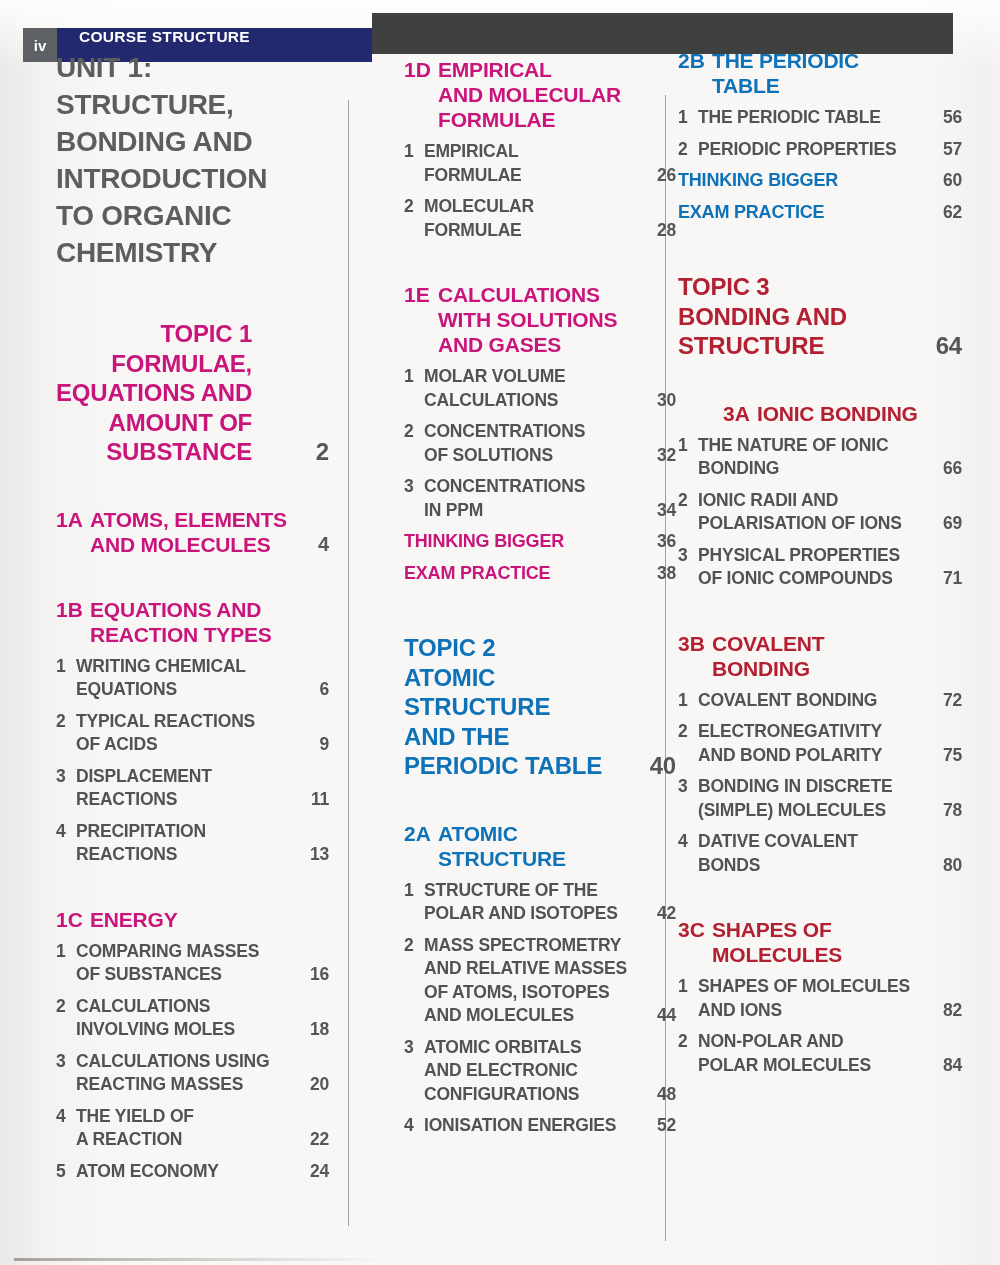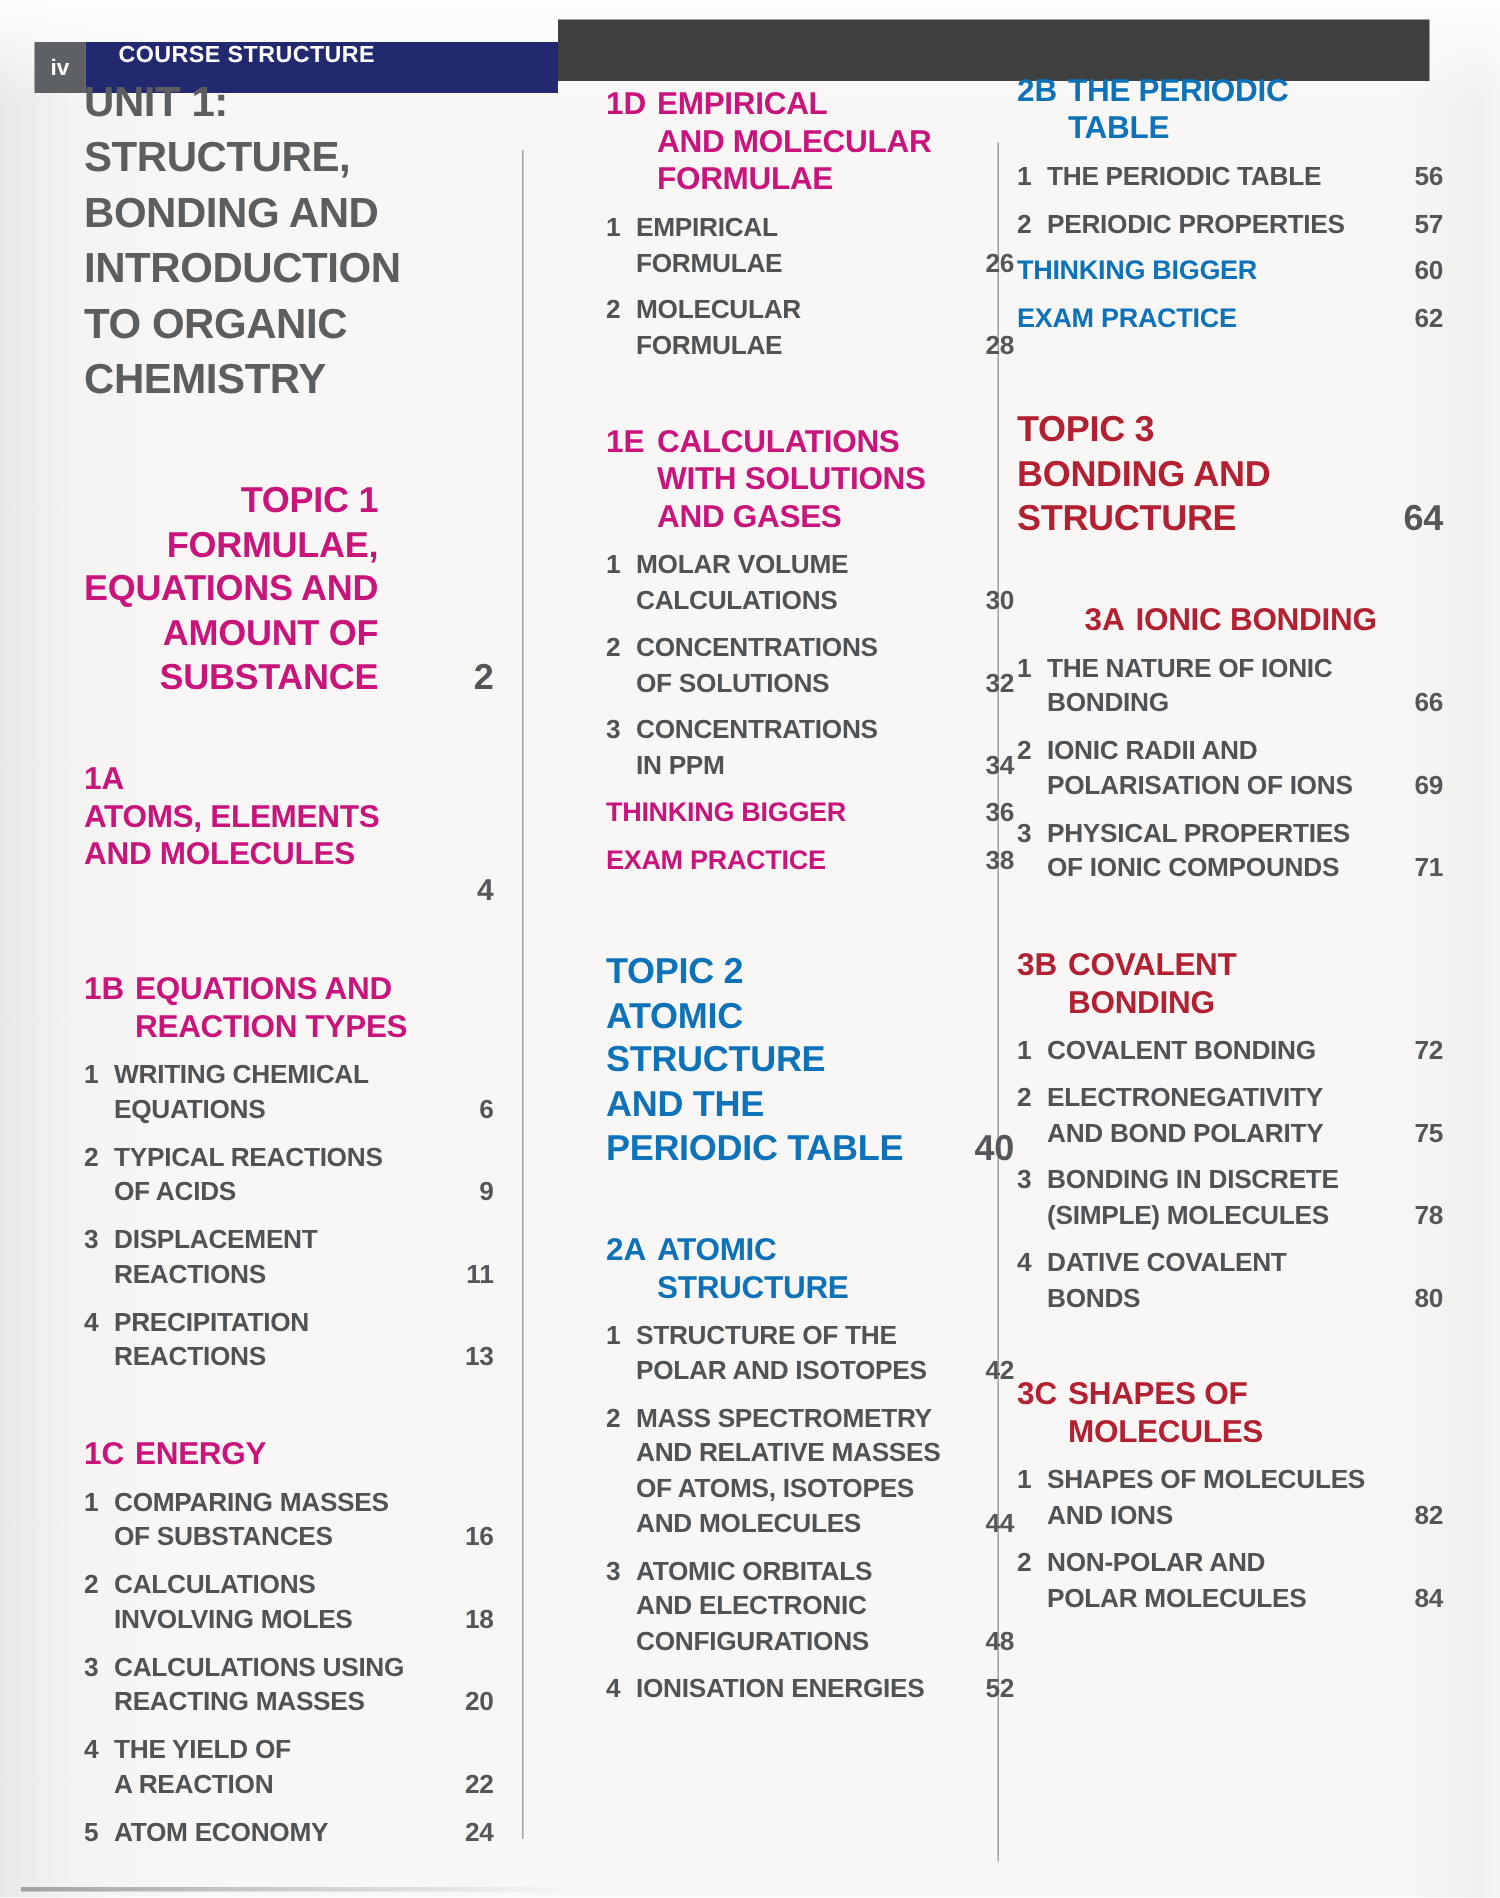--- a/index.html
+++ b/index.html
@@ -83,21 +83,21 @@
 CHEMISTRY</span>
       </div>
       <div class="block topic" style="color: rgb(201, 20, 124); text-align: right;">
         <span class="txt">TOPIC 1
 FORMULAE,
 EQUATIONS AND
 AMOUNT OF
 SUBSTANCE</span>
         <span class="pg">2</span>
       </div>
-      <div class="block section" style="color: rgb(201, 20, 124); flex-direction: column;">
+      <div class="block section" style="color: rgb(201, 20, 124);">
         <span class="num">1A</span>
         <span class="txt">ATOMS, ELEMENTS
 AND MOLECULES</span>
         <span class="pg">4</span>
       </div>
       <div class="block section" style="color: rgb(201, 20, 124);">
         <span class="num">1B</span>
         <span class="txt">EQUATIONS AND
 REACTION TYPES</span>
       </div>

